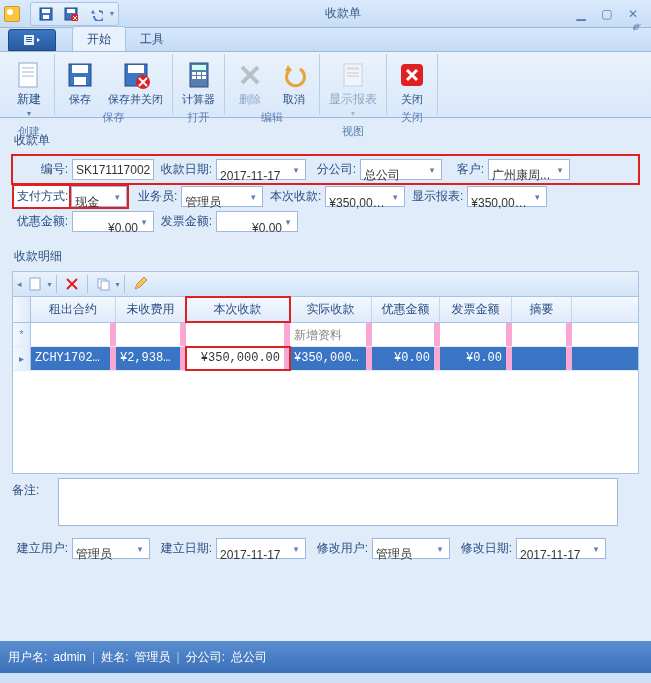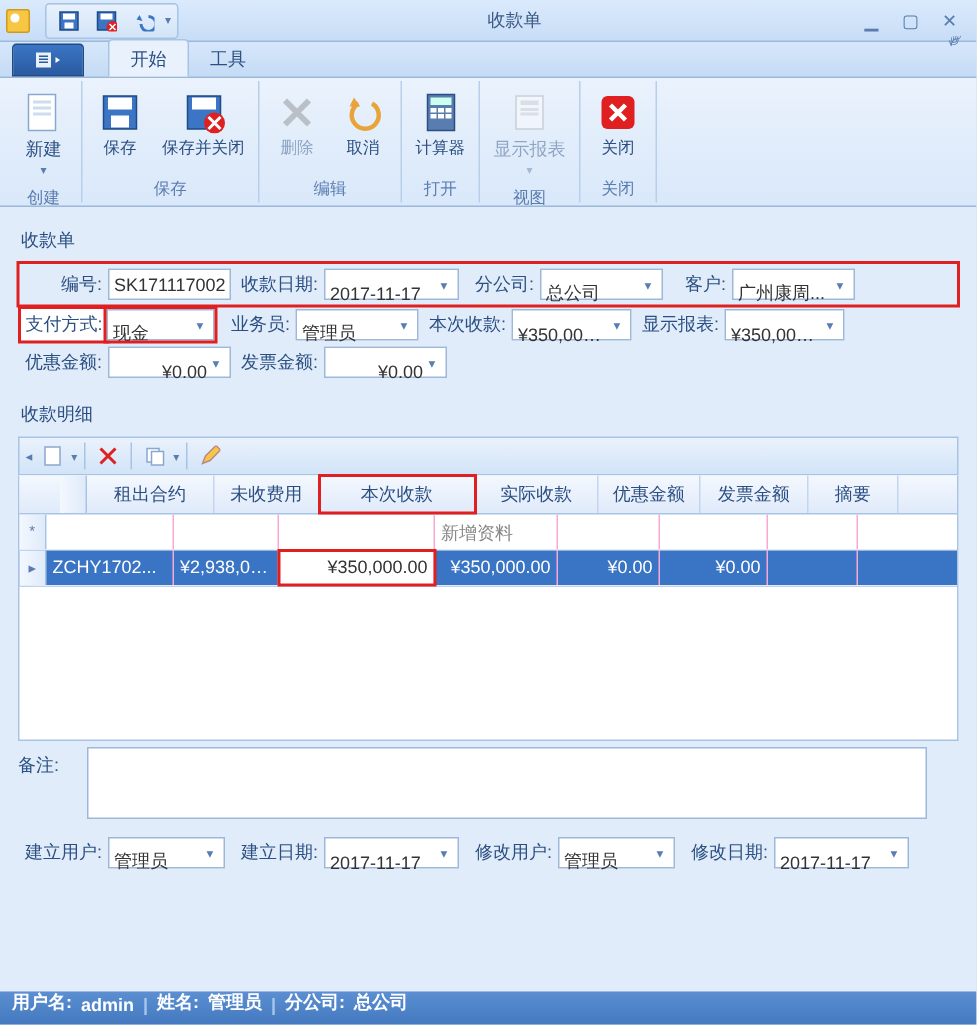--- a/index.html
+++ b/index.html
@@ -17,21 +17,21 @@
 
 
 .tabs-row { height: 24px; background: linear-gradient(#d6e7fb,#c4dbf5); display: flex; align-items: flex-end; padding-left: 8px; border-bottom: 1px solid #9db8d9; }
 .office-btn { width: 48px; height: 22px; background: linear-gradient(#3b75c4,#2a5aa0); border: 1px solid #1f4a86; border-radius: 3px 3px 0 0; display: flex; align-items: center; justify-content: center; margin-right: 16px; }
 .office-btn svg { fill: #fff; }
 .tab { padding: 4px 14px 3px; color: #2b4f82; cursor: pointer; }
 .tab.active { background: #e8f1fc; border: 1px solid #a8c4e4; border-bottom: none; border-radius: 3px 3px 0 0; }
 .tabs-right { margin-left: auto; padding: 4px 10px; color: #5a7db0; cursor: pointer; }
 
 
-.ribbon { height: 86px; background: linear-gradient(#eaf2fc,#d9e8fa); border-bottom: 1px solid #9db8d9; display: flex; padding: 2px 4px; }
+.ribbon { height: 66px; background: linear-gradient(#eaf2fc,#d9e8fa); border-bottom: 1px solid #9db8d9; display: flex; padding: 2px 4px; }
 .rgroup { display: flex; flex-direction: column; align-items: center; border-right: 1px solid #b8cfec; padding: 2px 4px 0; }
 .rgroup-items { display: flex; flex: 1; align-items: flex-start; gap: 2px; }
 .rgroup-label { font-size: 11px; color: #5a7db0; padding: 1px 0 2px; }
 .rbtn { display: flex; flex-direction: column; align-items: center; padding: 2px 4px; min-width: 42px; cursor: pointer; border: 1px solid transparent; border-radius: 3px; }
 .rbtn.disabled { opacity: 0.45; cursor: default; }
 .rbtn .ic { width: 32px; height: 32px; display: flex; align-items: center; justify-content: center; }
 .rbtn .lbl { font-size: 11px; color: #2b4f82; text-align: center; line-height: 13px; margin-top: 2px; white-space: nowrap; }
 .drop-arrow { font-size: 8px; color: #5a7db0; }
 
 
@@ -50,43 +50,43 @@
 .combo .val { flex: 1; white-space: nowrap; overflow: hidden; text-overflow: ellipsis; margin-top: 12px; }
 .combo .dd { width: 12px; text-align: center; color: #5a7db0; font-size: 9px; cursor: pointer; }
 .num { text-align: right; }
 
 
 .detail-toolbar { height: 26px; background: linear-gradient(#eaf2fc,#d2e4f8); border: 1px solid #a8c4e4; display: flex; align-items: center; padding: 0 4px; gap: 2px; margin-top: 4px; }
 .tbtn { width: 22px; height: 20px; display: flex; align-items: center; justify-content: center; cursor: pointer; border: 1px solid transparent; border-radius: 2px; }
 .tsep { width: 1px; height: 18px; background: #a8c4e4; margin: 0 2px; }
 
 .grid { border: 1px solid #a8c4e4; border-top: none; background: #fff; }
-.grid-head { display: flex; background: linear-gradient(#f4f8fe,#dfeafa); border-bottom: 1px solid #a8c4e4; padding-left: 27px; }
+.grid-head { display: flex; background: linear-gradient(#f4f8fe,#dfeafa); border-bottom: 1px solid #a8c4e4; }
 .gh { border-right: 1px solid #c3d6ef; padding: 4px 4px; color: #2b4f82; text-align: center; }
 .gh.hl { outline: 2px solid #e02020; outline-offset: -1px; }
 .grid-row { display: flex; border-bottom: 1px solid #e2ecf9; height: 24px; align-items: stretch; }
 .grid-row.new { color: #888; }
 .grid-row.sel { background: #3a74c4; color: #fff; }
-.gc { border-right: 1px solid #f9a8d4; padding: 4px 4px; overflow: hidden; white-space: nowrap; text-overflow: ellipsis; }
+.gc { border-right: 6px solid #f9a8d4; padding: 4px 4px; overflow: hidden; white-space: nowrap; text-overflow: ellipsis; font-family: Liberation Mono, monospace; }
 .gc.num { text-align: right; }
 .gc.hl { background: #fff; color: #333; outline: 2px solid #e02020; outline-offset: -1px; }
 .rowhdr { width: 18px; background: linear-gradient(90deg,#f4f8fe,#dfeafa); border-right: 1px solid #a8c4e4; display: flex; align-items: center; justify-content: center; color: #5a7db0; font-size: 10px; }
 .grid-body { height: 150px; overflow: auto; }
 
 .w1{width:85px}.w2{width:70px}.w3{width:104px}.w4{width:82px}.w5{width:68px}.w6{width:72px}.w7{width:60px}
 
 
 .remark-row { display: flex; align-items: flex-start; margin-top: 4px; }
 .remark-row .lab { color: #2b4f82; padding-top: 4px; width: 46px; }
 .remark-row textarea { flex: 1; height: 48px; border: 1px solid #9db8d9; background: #fff; resize: none; padding: 2px; max-width: 560px; }
 
 .footer-form { display: flex; gap: 4px; margin-top: 10px; }
 
 
-.status { height: 22px; background: linear-gradient(#5b8fd1,#3b6fb8); color: #fff; display: flex; align-items: flex-end; padding: 16px 8px; gap: 6px; font-size: 12px; font-weight: bold; }
+.status { height: 22px; background: linear-gradient(#5b8fd1,#3b6fb8); color: #fff; display: flex; align-items: center; padding: 16px 8px; gap: 6px; font-size: 12px; }
 .status .sep { color: #aac6ea; }
 
 
 .ic-save svg, .ic svg { display:block; }
 </style>
 </head>
 <body>
 
 <div class="titlebar">
   <div class="titlebar-left">
@@ -177,42 +177,20 @@
               <path d="M17 17l8 8M25 17l-8 8" stroke="#fff" stroke-width="2"></path>
             </svg>
           </div>
         <div class="lbl">保存并关闭</div>
       </div>
     </div>
     <div class="rgroup-label">保存</div>
   </div>
   <div class="rgroup">
     <div class="rgroup-items">
-      <div class="rbtn disabled">
-        <div class="ic">
-            <svg width="28" height="28">
-              <path d="M6 6l16 16M22 6L6 22" stroke="#888" stroke-width="4"></path>
-            </svg>
-          </div>
-        <div class="lbl">删除</div>
-      </div>
-      <div class="rbtn">
-        <div class="ic">
-            <svg width="28" height="28">
-              <path d="M20 8a9 9 0 1 1-9 0" fill="none" stroke="#e8a43a" stroke-width="3"></path>
-              <path d="M8 4l-3 6 7 0z" fill="#e8a43a"></path>
-            </svg>
-          </div>
-        <div class="lbl">取消</div>
-      </div>
-    </div>
-    <div class="rgroup-label">编辑</div>
-  </div>
-  <div class="rgroup">
-    <div class="rgroup-items">
       <div class="rbtn">
         <div class="ic">
             <svg width="28" height="28">
               <rect x="5" y="2" width="18" height="24" fill="#5a7db0" stroke="#2b4f82"></rect>
               <rect x="7" y="4" width="14" height="5" fill="#cfe"></rect>
               <rect x="7" y="11" width="4" height="3" fill="#fff"></rect>
               <rect x="12" y="11" width="4" height="3" fill="#fff"></rect>
               <rect x="17" y="11" width="4" height="3" fill="#fff"></rect>
               <rect x="7" y="15" width="4" height="3" fill="#fff"></rect>
               <rect x="12" y="15" width="4" height="3" fill="#fff"></rect>
@@ -222,20 +200,42 @@
         <div class="lbl">计算器</div>
       </div>
     </div>
     <div class="rgroup-label">打开</div>
   </div>
   <div class="rgroup">
     <div class="rgroup-items">
       <div class="rbtn disabled">
         <div class="ic">
             <svg width="28" height="28">
+              <path d="M6 6l16 16M22 6L6 22" stroke="#888" stroke-width="4"></path>
+            </svg>
+          </div>
+        <div class="lbl">删除</div>
+      </div>
+      <div class="rbtn">
+        <div class="ic">
+            <svg width="28" height="28">
+              <path d="M20 8a9 9 0 1 1-9 0" fill="none" stroke="#e8a43a" stroke-width="3"></path>
+              <path d="M8 4l-3 6 7 0z" fill="#e8a43a"></path>
+            </svg>
+          </div>
+        <div class="lbl">取消</div>
+      </div>
+    </div>
+    <div class="rgroup-label">编辑</div>
+  </div>
+  <div class="rgroup">
+    <div class="rgroup-items">
+      <div class="rbtn disabled">
+        <div class="ic">
+            <svg width="28" height="28">
               <rect x="5" y="3" width="18" height="22" fill="#fff" stroke="#aaa"></rect>
               <rect x="8" y="6" width="12" height="3" fill="#ccc"></rect>
               <rect x="8" y="11" width="12" height="2" fill="#ccc"></rect>
               <rect x="8" y="14" width="12" height="2" fill="#ccc"></rect>
             </svg>
           </div>
         <div class="lbl"><span>显示报表</span><br><span class="drop-arrow">▾</span></div>
       </div>
     </div>
     <div class="rgroup-label">视图</div>
@@ -283,21 +283,21 @@
       <div class="combo" style="width:82px">
           <span class="val">广州康周...</span>
           <span class="dd">▾</span>
         </div>
       </div>
   </div>
 
   <div class="form">
     <div class="field pay">
         <div class="lab">支付方式:</div>
-      <div class="combo hl" style="width:72px">
+      <div class="combo hl" style="width:56px">
           <span class="val">现金</span>
           <span class="dd">▾</span>
         </div>
       </div>
     <div class="field">
         <div class="lab" style="width:50px">业务员:</div>
       <div class="combo" style="width:82px">
           <span class="val">管理员</span>
           <span class="dd">▾</span>
         </div>

